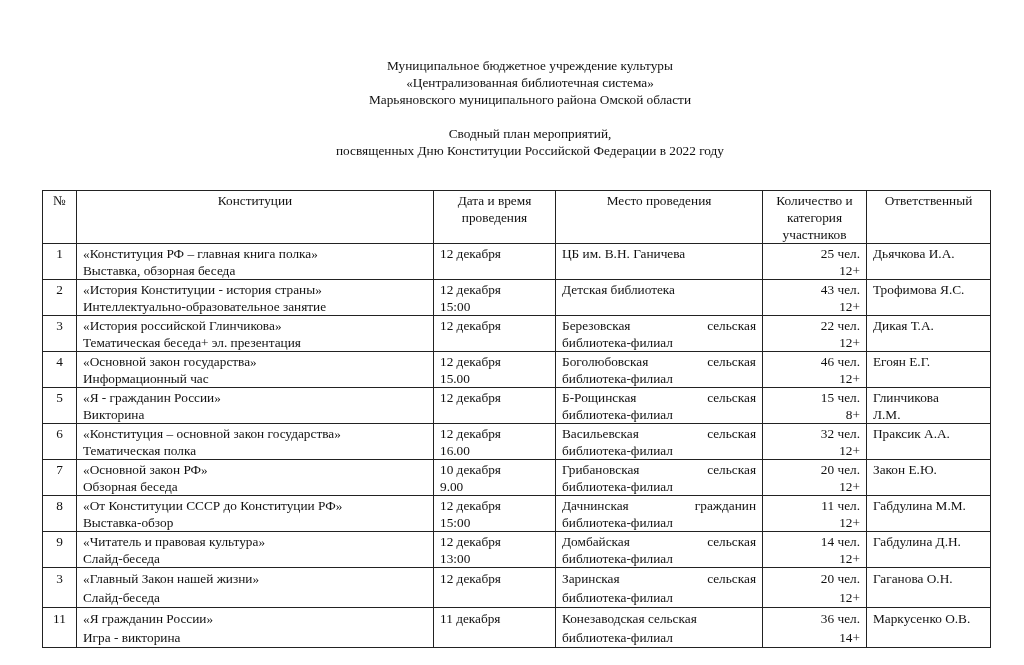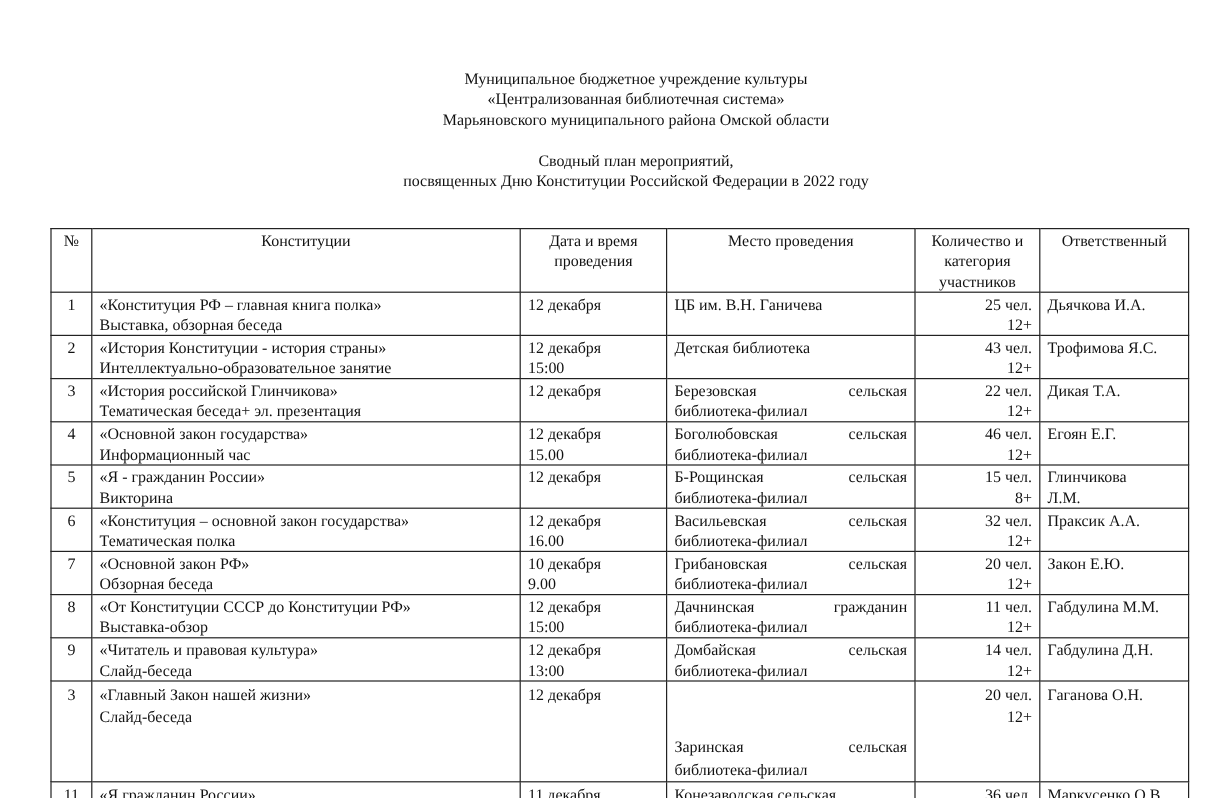--- a/index.html
+++ b/index.html
@@ -54,21 +54,21 @@
     td.count { text-align: right; }
     .line { display: block; white-space: nowrap; }
     .jline {
       display: block;
       text-align: justify;
       text-align-last: justify;
       white-space: normal;
       height: 17px;
       overflow: hidden;
     }
-    tr.tall .jline { height: 19px; margin-top: 44px; }
+    tr.tall .jline { height: 19px; }
   </style>
 </head>
 <body>
 
 <div class="header-block">
   <div>Муниципальное бюджетное учреждение культуры</div>
   <div>«Централизованная библиотечная система»</div>
   <div>Марьяновского муниципального района Омской области</div>
   <div class="spacer"></div>
   <div>Сводный план мероприятий,</div>

